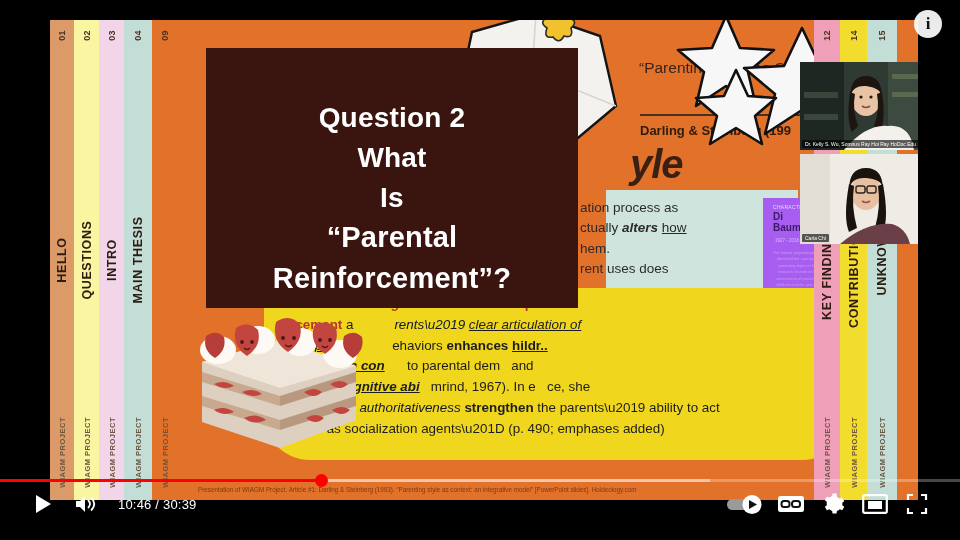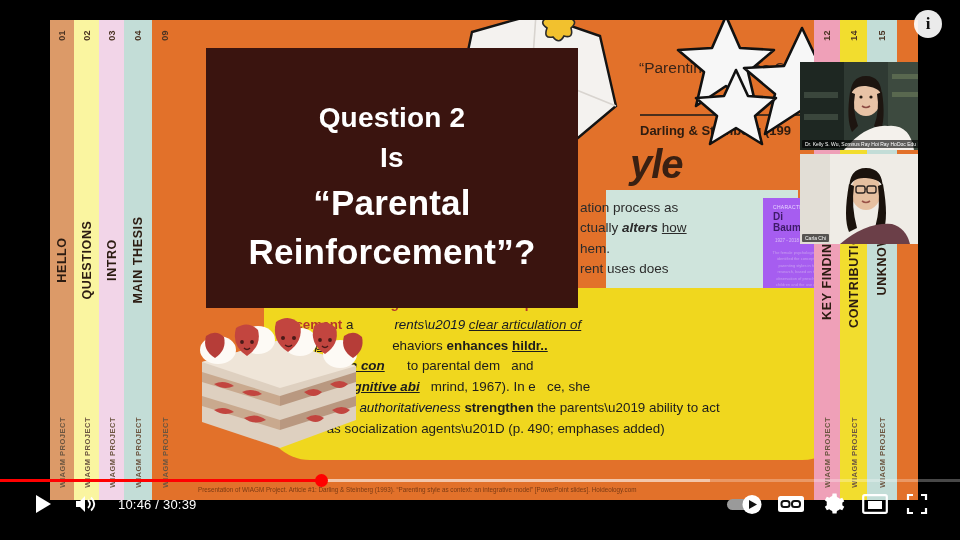--- a/index.html
+++ b/index.html
@@ -172,21 +172,21 @@
     width: 372px; height: 260px;
     background: #3a140f;
   }
   #titlecard .t {
     position: absolute; left: 0; right: 0; top: 50px;
     text-align: center;
     color: #fff;
     font-size: 28px; font-weight: 700; line-height: 1.42;
     letter-spacing: .2px;
   }
-  #titlecard .t div:last-child { font-size: 35px; }
+  #titlecard .t div:last-child { font-size: 29px; }
 
   
   .cam {
     position: absolute; overflow: hidden;
     background: #2b2b2b;
   }
   #cam1 { left: 750px; top: 42px; width: 132px; height: 88px; }
   #cam2 { left: 750px; top: 134px; width: 132px; height: 90px; }
   .camname {
     position: absolute; left: 2px; bottom: 2px;
@@ -415,20 +415,21 @@
               <path d="M62 58 L74 84 L102 86 L81 104 L88 132 L62 116 L36 132 L43 104 L22 86 L50 84 Z"></path>
             </g>
           </svg>
         </div>
 
       </div>
 
       <div id="titlecard">
         <div class="t">
           <div>Question 2</div>
+          <div>What</div>
           <div>Is</div>
           <div>“Parental Reinforcement”?</div>
         </div>
       </div>
 
       <div class="cam" id="cam1">
         <svg width="132" height="88" viewBox="0 0 132 88">
           <rect width="132" height="88" fill="#2f3a33"></rect>
           <rect x="0" y="0" width="44" height="88" fill="#1e2722"></rect>
           <rect x="88" y="0" width="44" height="88" fill="#3d4a3f"></rect>

